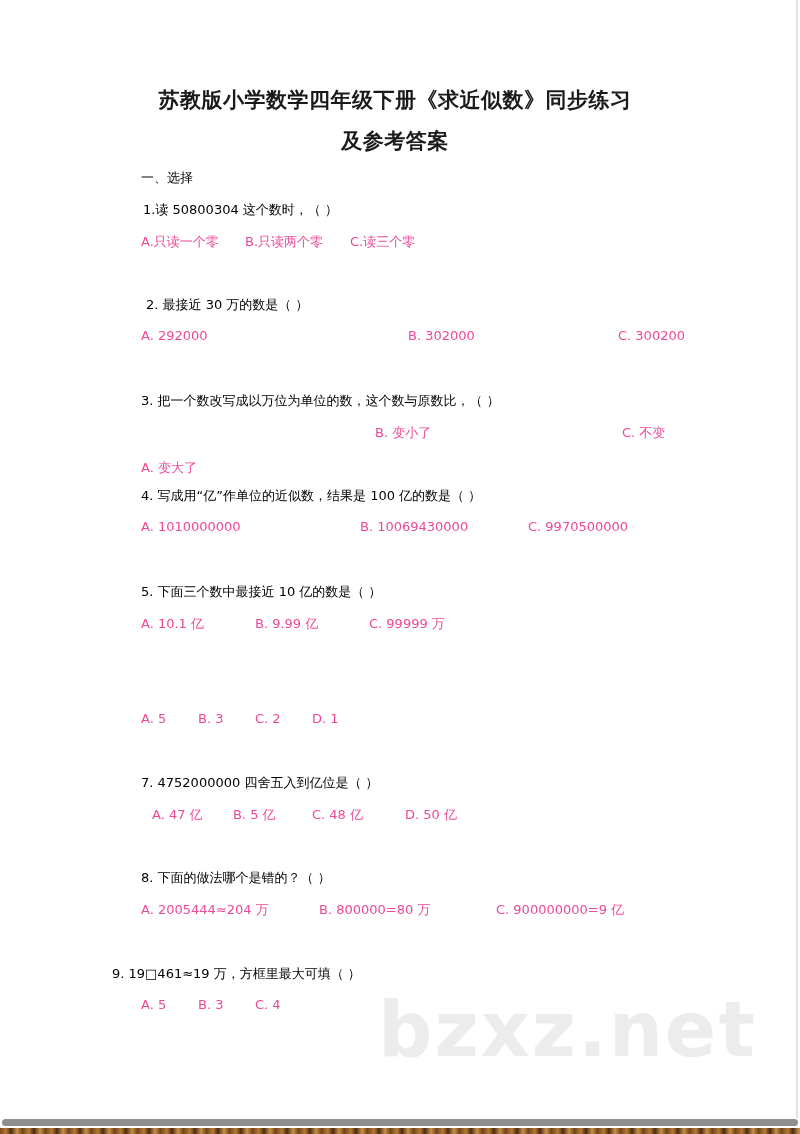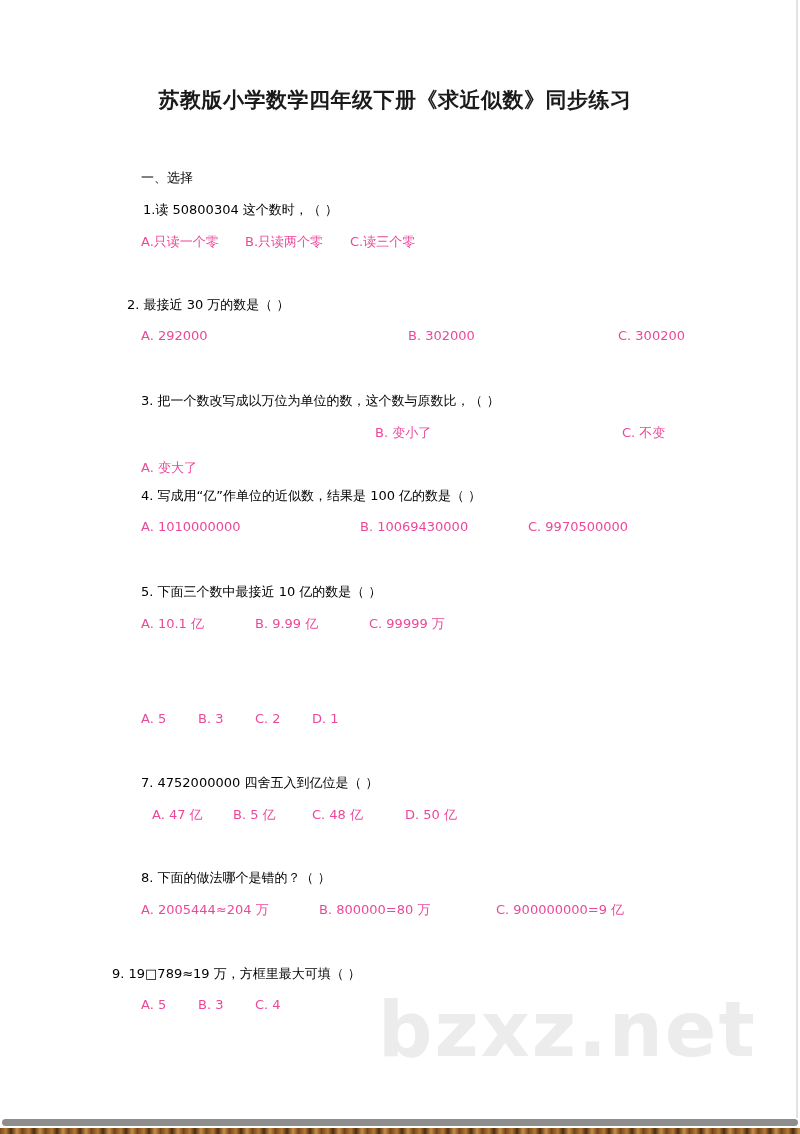--- a/index.html
+++ b/index.html
@@ -24,29 +24,30 @@
   .bottom-strip {
     position:absolute; left:0; top:1128px; width:800px; height:6px;
     background: repeating-linear-gradient(90deg, #7a4a1c 0px, #b57a35 6px, #4a2b10 11px, #c89048 17px, #6b3d15 23px);
   }
 </style>
 </head>
 <body>
 
 <div class="page">
   <div class="title t1">苏教版小学数学四年级下册《求近似数》同步练习</div>
+  <div class="title t2">及参考答案</div>
 
   <div class="txt" style="left:141px;top:169px;">一、选择</div>
 
   <div class="txt" style="left:131px;top:201px;margin-left:12px;">1.读 50800304 这个数时，（      ）</div>
   <div class="opt" style="left:141px;top:233px;">A.只读一个零</div>
   <div class="opt" style="left:245px;top:233px;">B.只读两个零</div>
   <div class="opt" style="left:350px;top:233px;">C.读三个零</div>
 
-  <div class="txt" style="left:127px;top:296px;">2. 最接近 30 万的数是（        ）</div>
+  <div class="txt" style="left:146px;top:296px;">2. 最接近 30 万的数是（        ）</div>
   <div class="opt" style="left:141px;top:328px;">A. 292000</div>
   <div class="opt" style="left:408px;top:328px;">B. 302000</div>
   <div class="opt" style="left:618px;top:328px;">C. 300200</div>
 
   <div class="txt" style="left:141px;top:392px;">3. 把一个数改写成以万位为单位的数，这个数与原数比，（        ）</div>
   <div class="opt" style="left:141px;top:424px;margin-top:35px;">A.  变大了</div>
   <div class="opt" style="left:375px;top:424px;">B.  变小了</div>
   <div class="opt" style="left:622px;top:424px;">C.  不变</div>
 
   <div class="txt" style="left:141px;top:487px;">4. 写成用“亿”作单位的近似数，结果是 100 亿的数是（        ）</div>
@@ -68,21 +69,21 @@
   <div class="opt" style="left:152px;top:806px;">A.  47 亿</div>
   <div class="opt" style="left:233px;top:806px;">B.  5 亿</div>
   <div class="opt" style="left:312px;top:806px;">C.  48 亿</div>
   <div class="opt" style="left:405px;top:806px;">D.  50 亿</div>
 
   <div class="txt" style="left:141px;top:869px;">8. 下面的做法哪个是错的？（        ）</div>
   <div class="opt" style="left:141px;top:901px;">A.  2005444≈204 万</div>
   <div class="opt" style="left:319px;top:901px;">B.  800000=80 万</div>
   <div class="opt" style="left:496px;top:901px;">C.  900000000=9 亿</div>
 
-  <div class="txt" style="left:112px;top:965px;">9.     19□789≈19 万，方框里最大可填（        ）</div>
+  <div class="txt" style="left:112px;top:965px;">9.     19□461≈19 万，方框里最大可填（        ）</div>
   <div class="opt" style="left:141px;top:997px;">A.  5</div>
   <div class="opt" style="left:198px;top:997px;">B.  3</div>
   <div class="opt" style="left:255px;top:997px;">C.  4</div>
 
   <div class="watermark">bzxz.net</div>
 </div>
 
 <div class="right-edge"></div>
 <div class="hscroll"></div>
 <div class="bottom-strip"></div>

